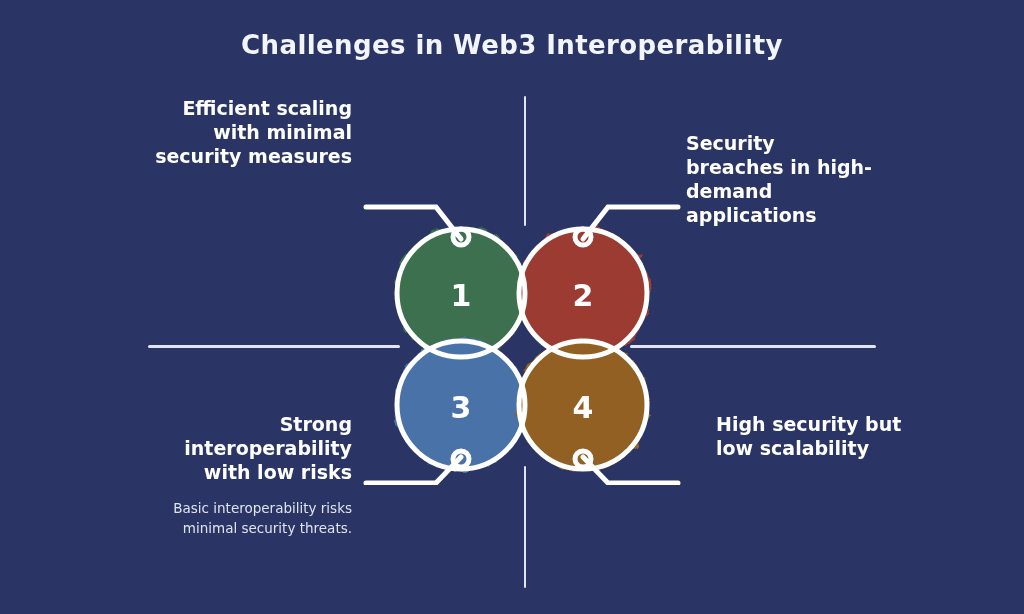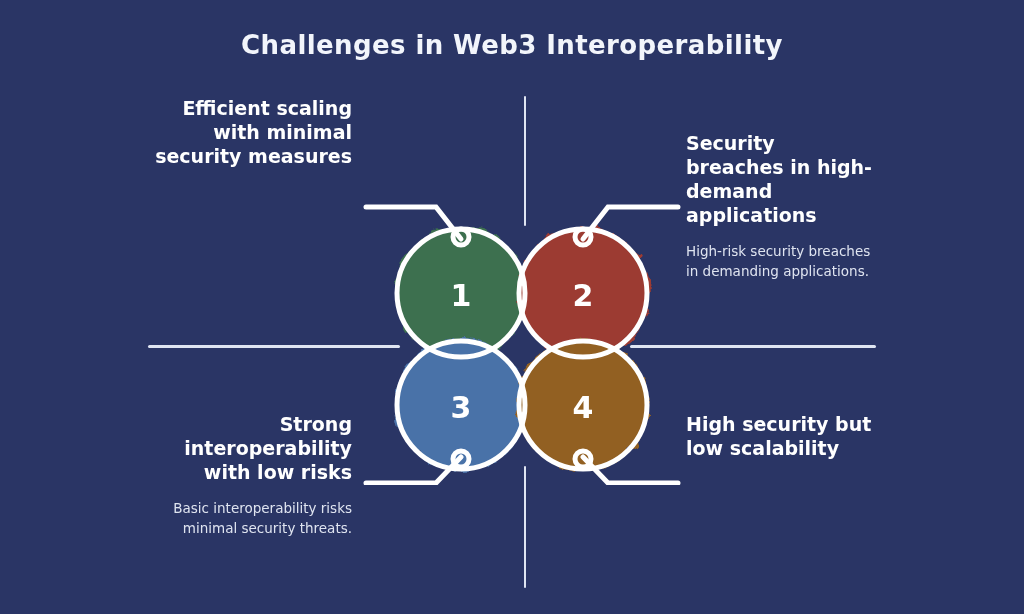--- a/index.html
+++ b/index.html
@@ -88,21 +88,21 @@
     font-size: 13.5px;
     line-height: 20px;
     color: #dfe4f0;
   }
   .block.align-right { text-align: right; }
   .block.align-left  { text-align: left;  }
 
   #block-1 { left: 152px; top: 96px;  width: 200px; text-align: right; }
   #block-2 { left: 686px; top: 102px; width: 190px; margin-top: 29px; }
   #block-3 { left: 150px; top: 412px; width: 202px; }
-  #block-4 { left: 686px; top: 412px; width: 196px; }
+  #block-4 { left: 716px; top: 412px; width: 196px; }
 
   
   #cluster {
     position: absolute;
     left: 330px;
     top: 185px;
   }
 
   .circle-number {
     font-family: "DejaVu Sans", sans-serif;
@@ -179,21 +179,20 @@
     <text class="circle-number" x="131" y="222">3</text>
     <text class="circle-number" x="253" y="222">4</text>
   </svg>
 
   <div class="block align-right" id="block-1">
     <div class="heading">Efficient scaling with minimal security measures</div>
   </div>
 
   <div class="block align-left" id="block-2">
     <div class="heading">Security breaches in high-demand applications</div>
-    <div class="body">High-risk security breaches in demanding applications.</div>
   </div>
 
   <div class="block align-right" id="block-3">
     <div class="heading">Strong interoperability with low risks</div>
     <div class="body">Basic interoperability risks minimal security threats.</div>
   </div>
 
   <div class="block align-left" id="block-4">
     <div class="heading">High security but low scalability</div>
   </div>

